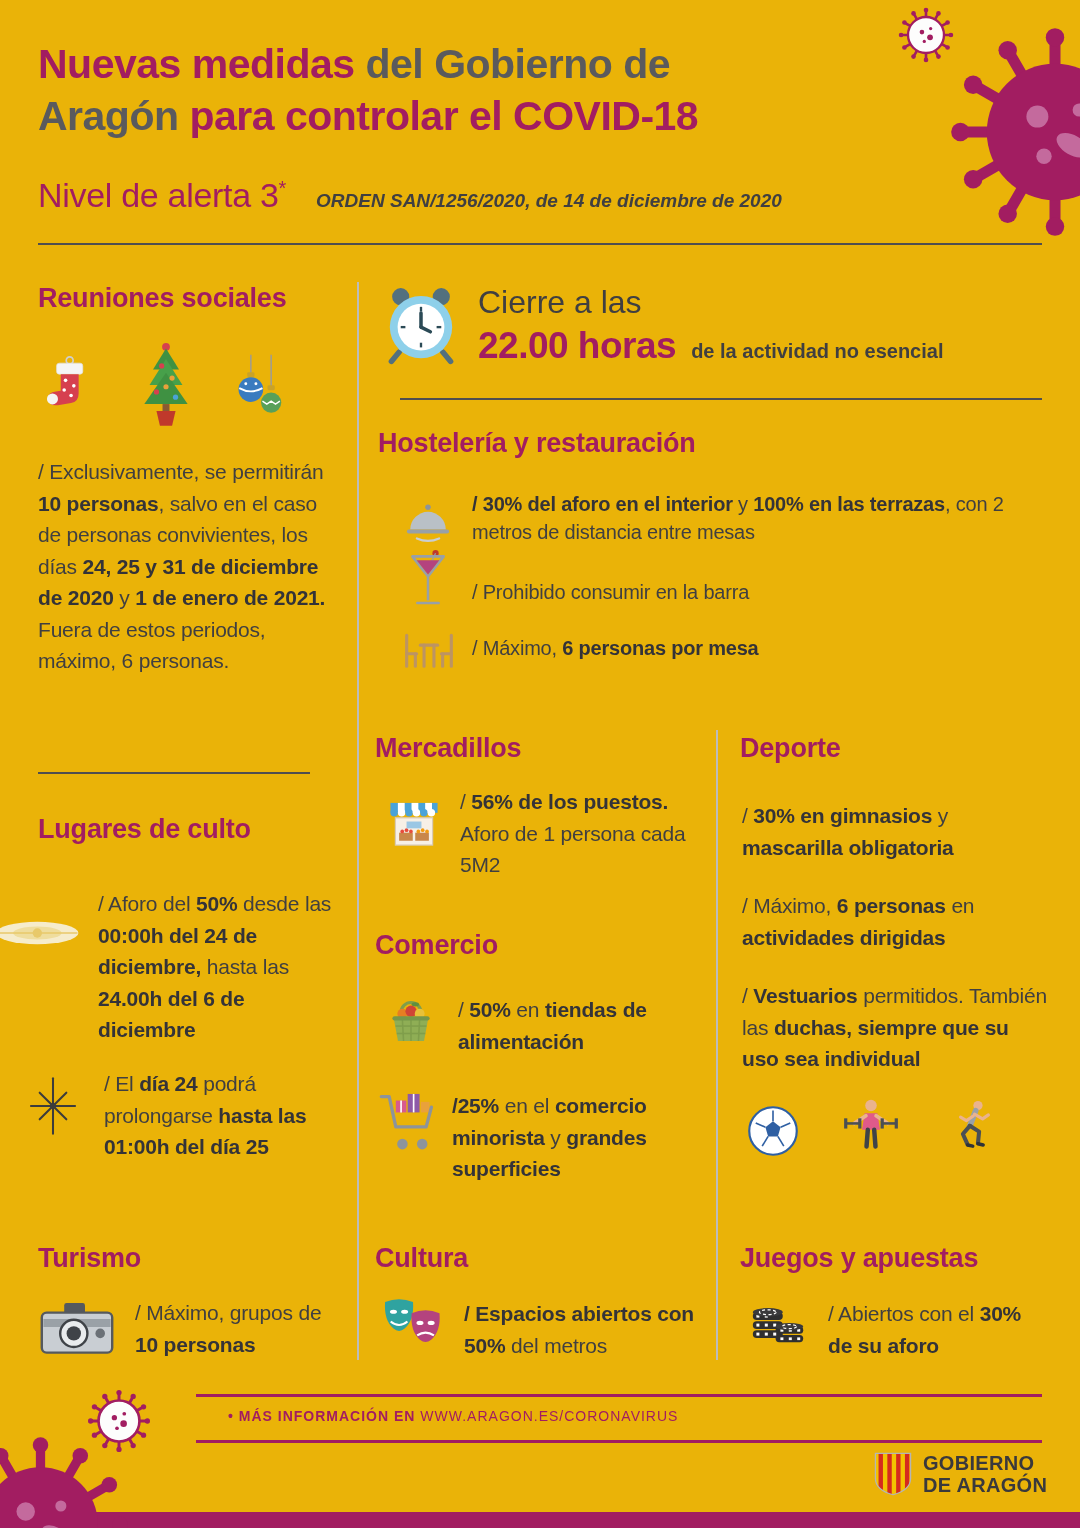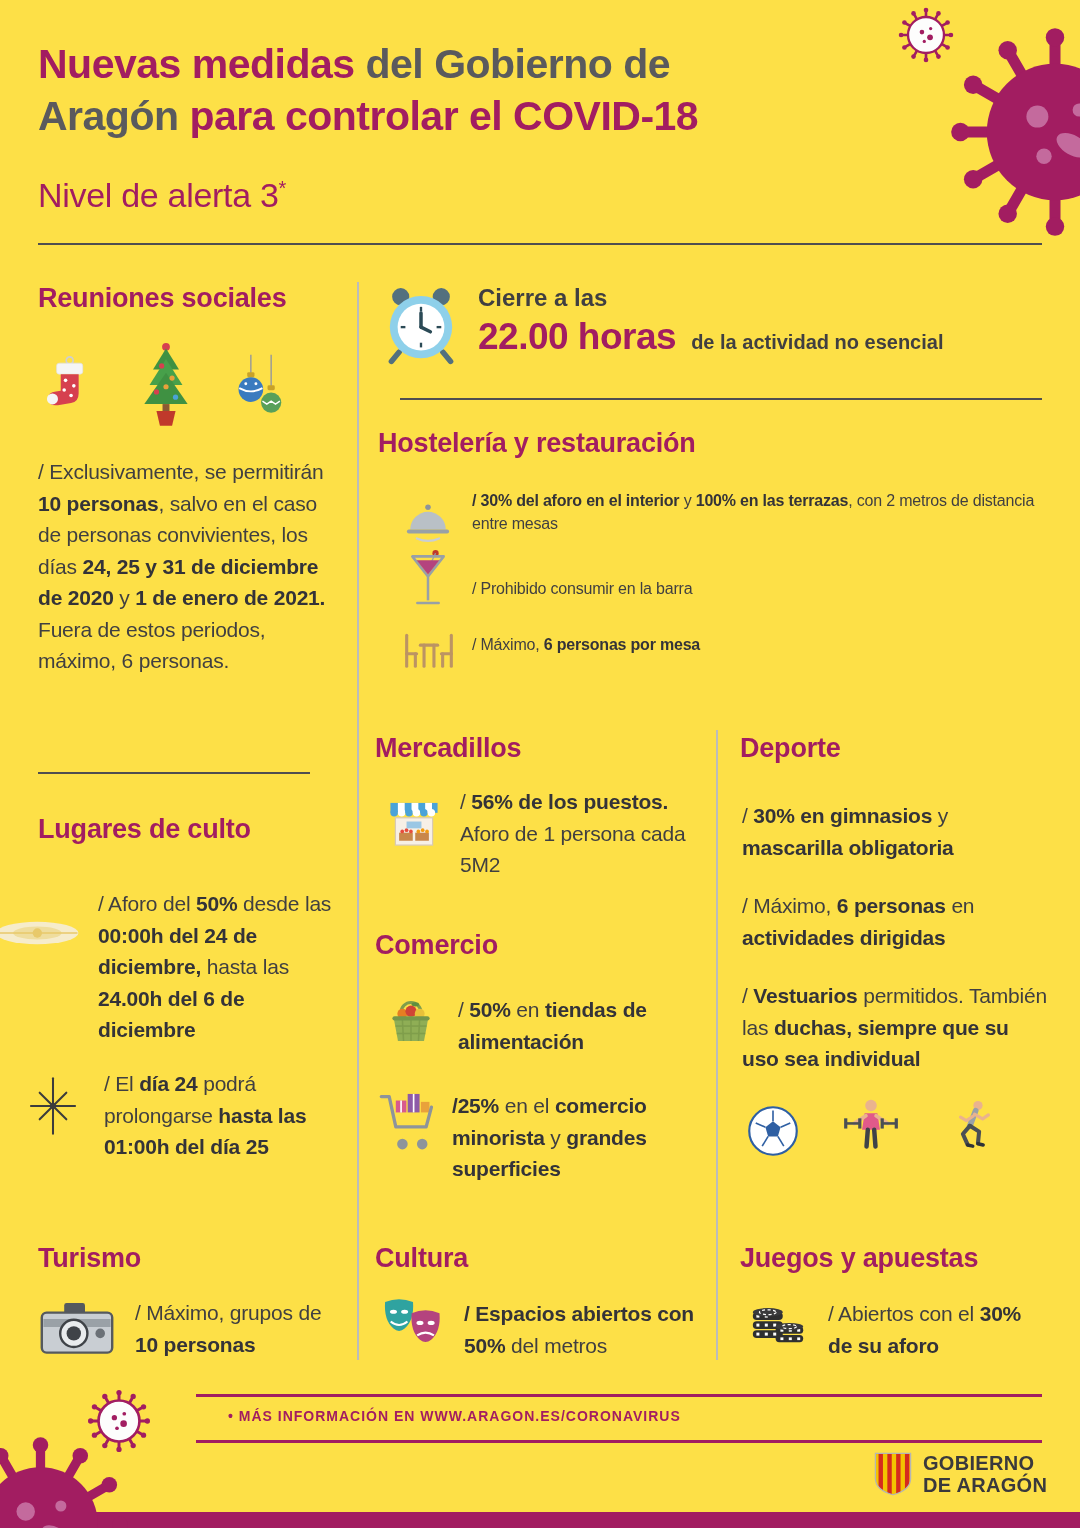--- a/index.html
+++ b/index.html
@@ -3,45 +3,45 @@
 <meta charset="utf-8">
 <style>
   :root{
     --accent:#a21d61;
     --ink:#403f41;
     --title-gray:#5a5a5d;
   }
   *{margin:0;padding:0;box-sizing:border-box}
   html,body{background:#e9e9e9}
   body{font-family:"Liberation Sans","DejaVu Sans",sans-serif;color:var(--ink)}
-  .page{position:relative;width:1080px;height:1528px;margin:0 auto;background:#fde047;overflow:hidden}
+  .page{position:relative;width:1080px;height:1528px;margin:0 auto;background:#eab308;overflow:hidden}
   .abs{position:absolute}
 
   .h-title{font-size:41px;font-weight:600;color:var(--title-gray);line-height:1.28;letter-spacing:-0.5px}
   .h-title .ab{color:var(--accent);font-weight:800}
 
   .alert{font-size:34px;color:var(--accent);font-weight:400;letter-spacing:-0.3px}
   .alert sup{font-size:20px}
   .order{font-size:19px;font-style:italic;font-weight:700;color:var(--ink)}
 
   .rule-dark{background:#4f4e50;height:2px}
   .rule-accent{background:var(--accent);height:3px}
   .vrule{background:#bcbcbc;width:1.5px}
 
   .sec-title{font-size:27px;font-weight:800;color:var(--accent);letter-spacing:-0.2px;white-space:nowrap}
   .body-text{font-size:21px;line-height:1.5;color:var(--ink);letter-spacing:-0.2px}
   .body-text .b{font-weight:800;color:#343338}
-  .hos-text{font-size:16px;line-height:1.42}
-
-  .closure-intro{font-size:24px;font-weight:700;color:var(--ink)}
+  .hos-text{font-size:20px;line-height:1.42}
+
+  .closure-intro{font-size:32px;font-weight:400;color:var(--ink)}
   .closure-time{font-size:37px;font-weight:800;color:var(--accent);letter-spacing:-0.5px}
   .closure-scope{font-size:20px;font-weight:800;color:var(--ink);margin-left:15px;white-space:nowrap}
 
   .footer-info{font-size:14px;letter-spacing:1px;color:var(--accent);font-weight:600;white-space:nowrap}
-  .footer-info .b{font-weight:700}
+  .footer-info .b{font-weight:400}
   .logo-text{font-size:20px;font-weight:800;color:#3a393c;line-height:1.12;letter-spacing:0.3px;white-space:nowrap}
   .bottom-bar{background:var(--accent)}
   svg{display:block}
 </style>
 </head>
 <body>
 
 <svg width="0" height="0" style="position:absolute">
   <symbol id="virus-solid" viewBox="0 0 100 100">
     <g stroke="#a21d61" stroke-width="5" stroke-linecap="round">
@@ -128,20 +128,21 @@
       <use href="#virus-solid"></use>
     </svg>
 
   <div class="abs h-title" style="left:38px;top:38px;width:880px">
     <div><span class="ab">Nuevas medidas</span><span> del Gobierno de</span></div>
     <div><span>Aragón </span><span class="ab">para controlar el COVID-18</span></div>
   </div>
 
   <div class="abs" style="left:38px;top:176px;display:flex;align-items:baseline">
     <span class="alert"><span>Nivel de alerta 3</span><sup>*</sup></span>
+    <span class="order" style="margin-left:30px">ORDEN SAN/1256/2020, de 14 de diciembre de 2020</span>
   </div>
 
   <div class="abs rule-dark" style="left:38px;top:243px;width:1004px"></div>
 
   <div class="abs sec-title" style="left:38px;top:283px">Reuniones sociales</div>
 
   <div class="abs" style="left:38px;top:338px;width:252px;height:92px;display:flex;justify-content:space-between;align-items:flex-end">
     <svg width="62" height="80" viewBox="0 0 90 104">
       <circle cx="46" cy="9" r="5" fill="none" stroke="#cfcfcf" stroke-width="2.5"></circle>
       <rect x="27" y="13" width="38" height="16" rx="4" fill="#f5f5f5" stroke="#e0e0e0"></rect>

